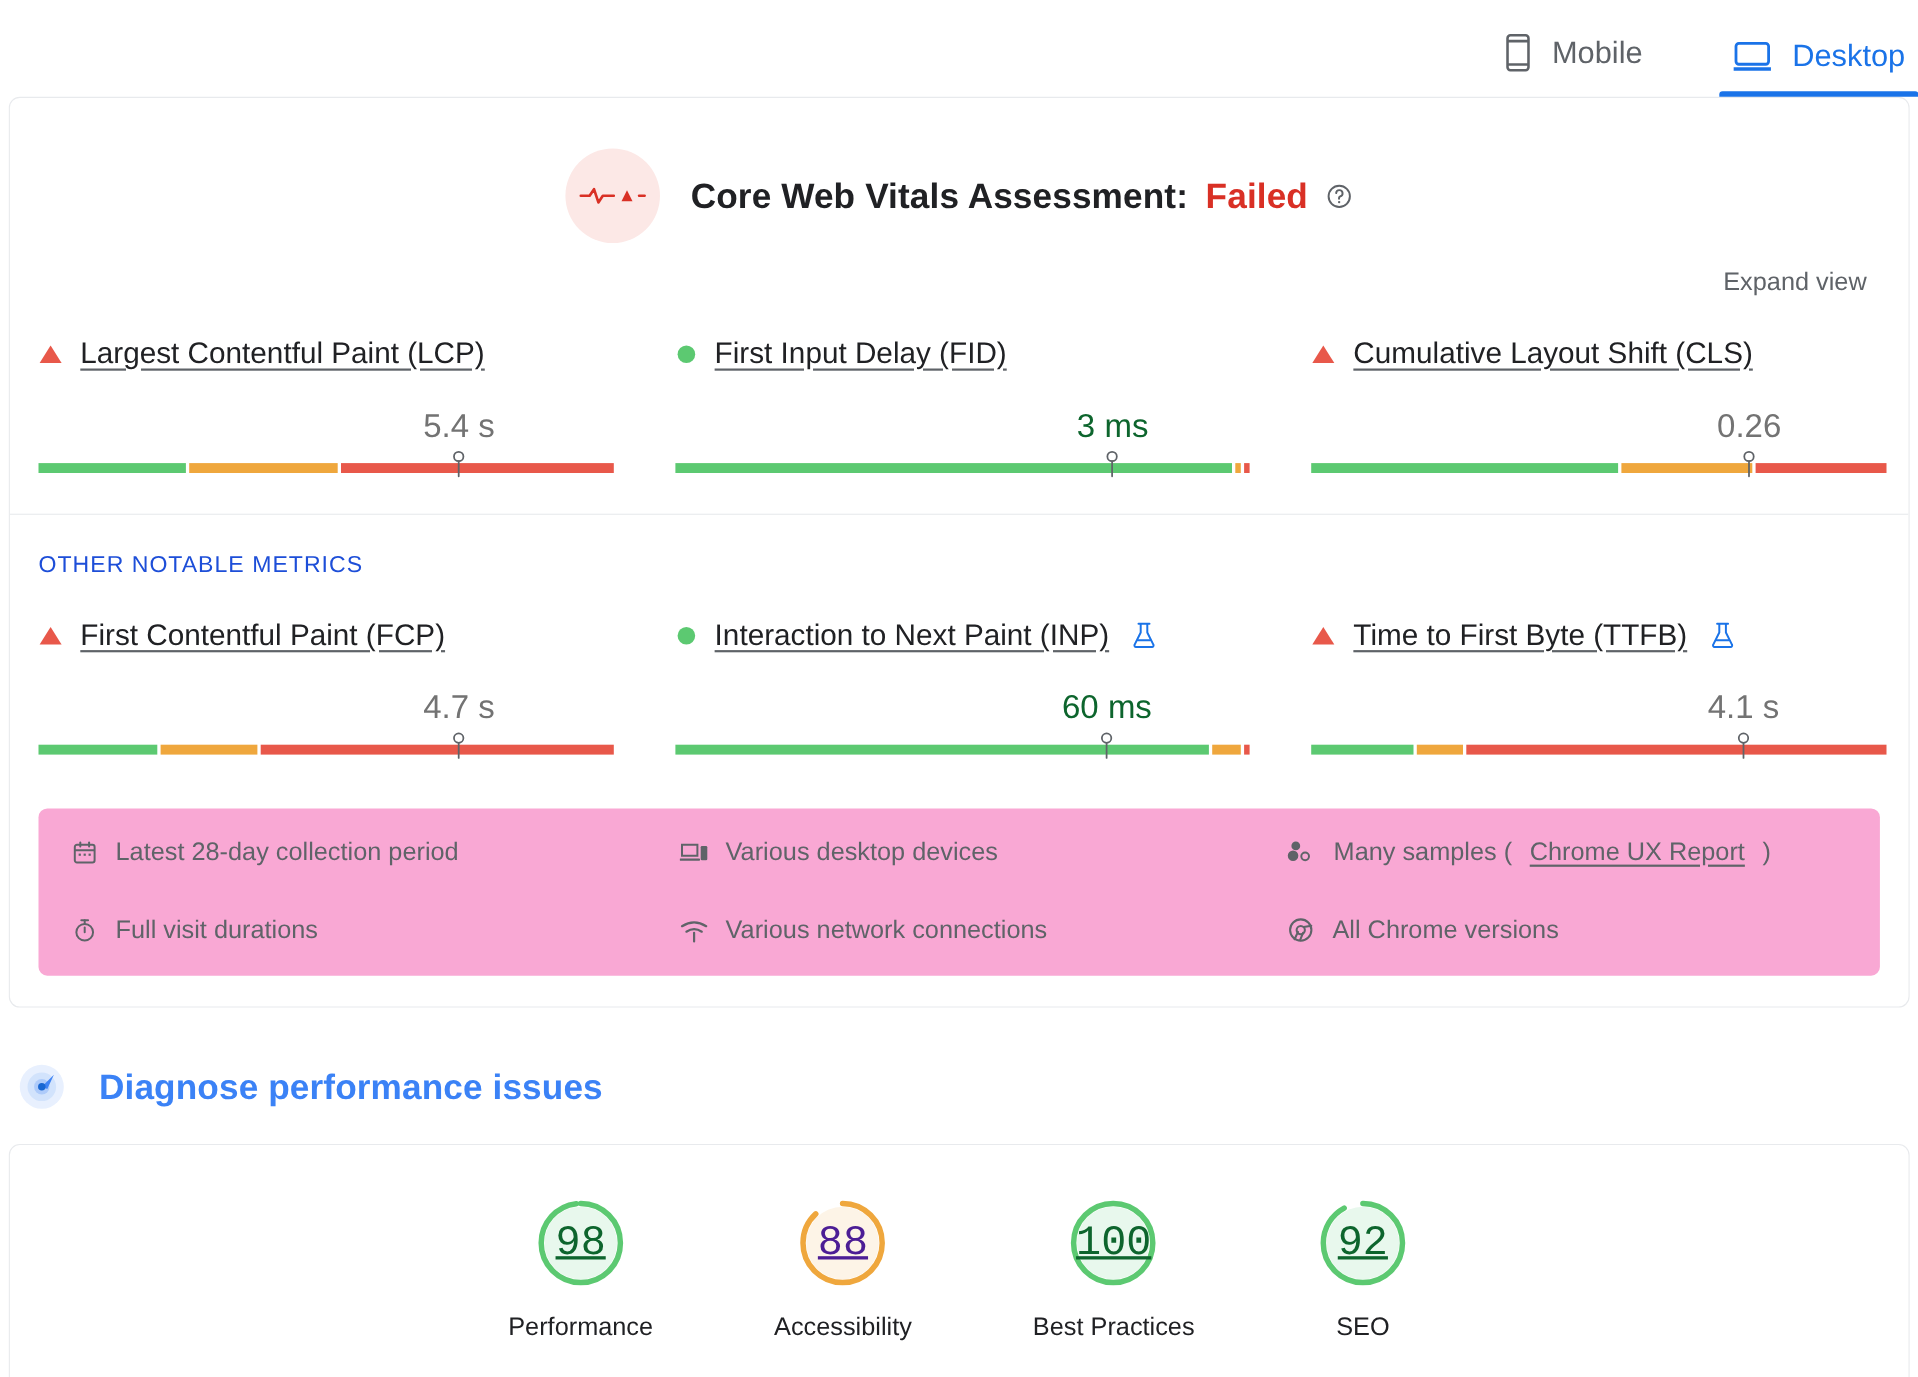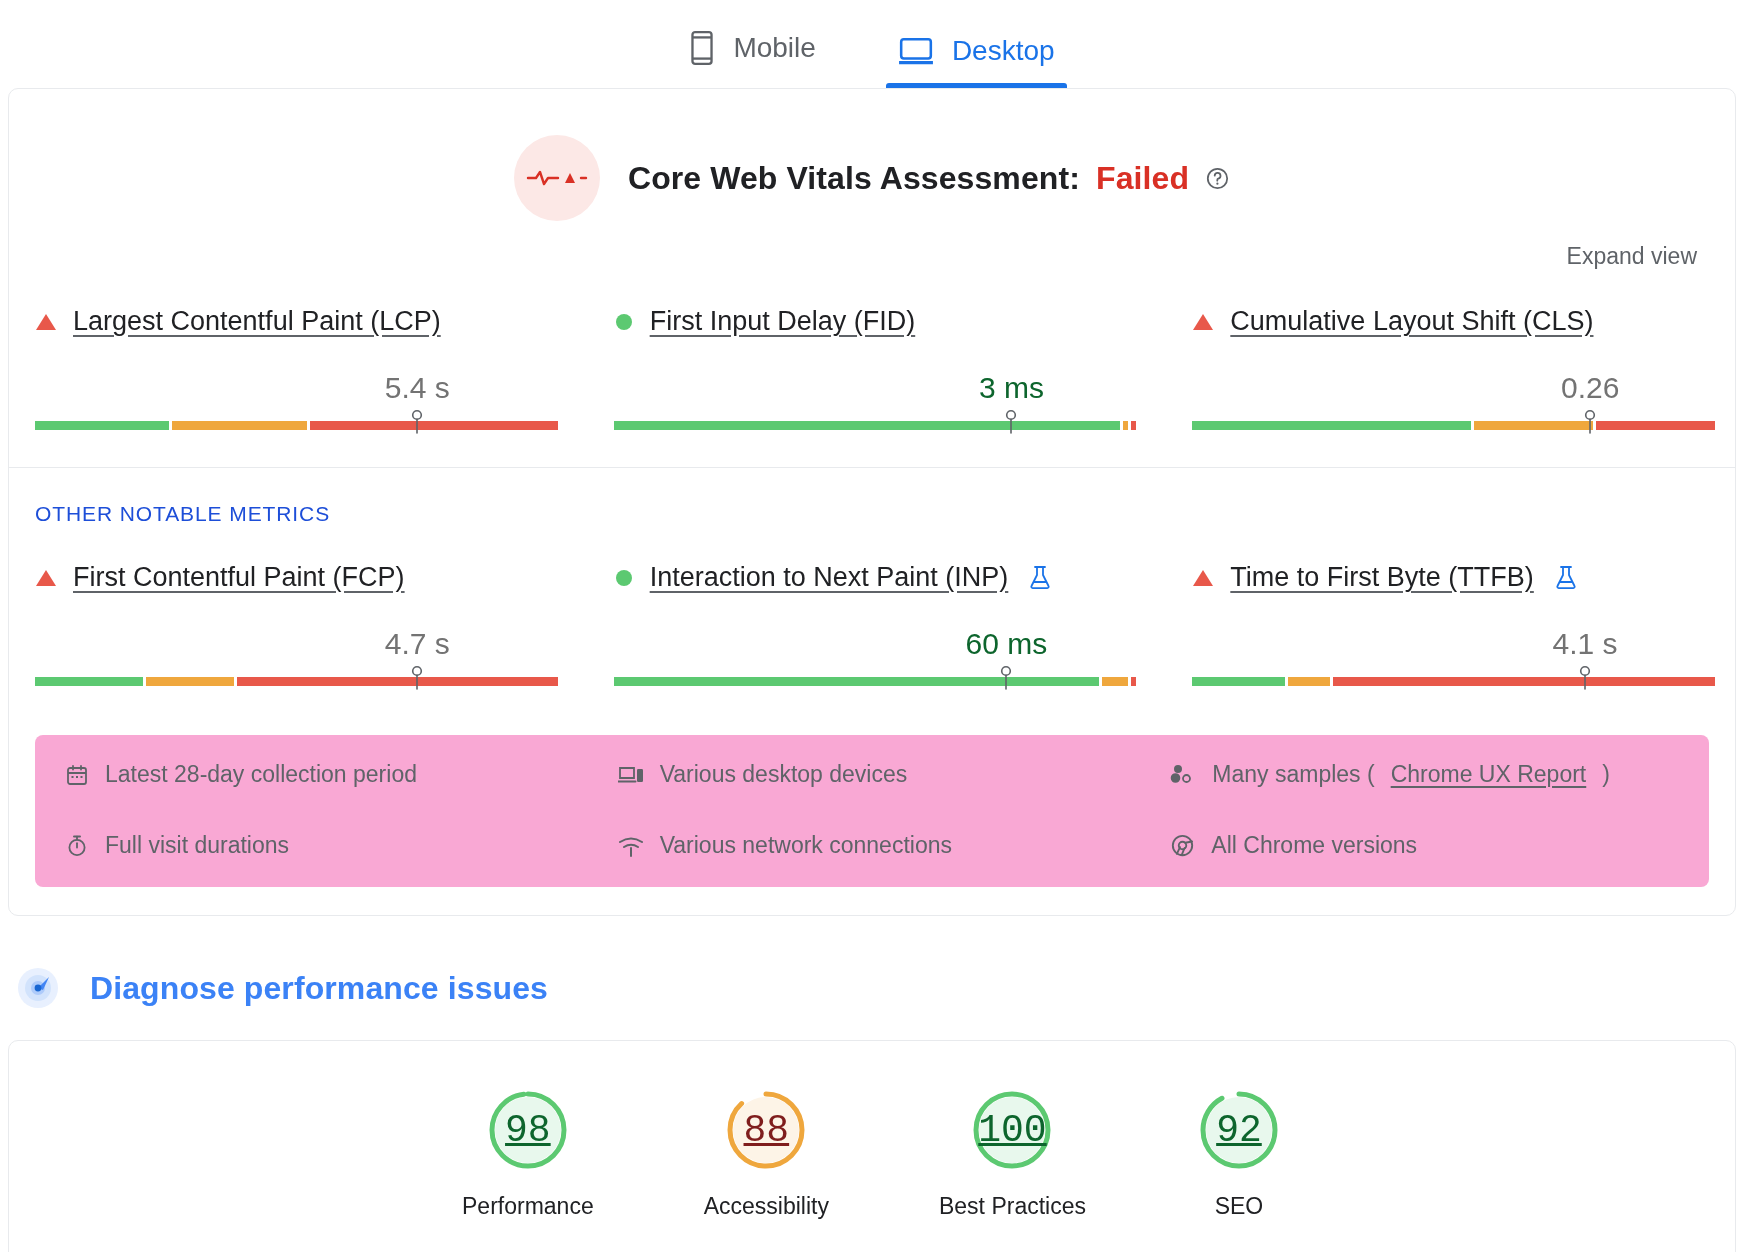--- a/index.html
+++ b/index.html
@@ -7,21 +7,21 @@
     margin: 0; padding: 0;
     width: 1744px;
     background: #ffffff;
     font-family: "Liberation Sans", sans-serif;
     -webkit-font-smoothing: antialiased;
   }
   .page { width: 1744px; position: relative; }
 
   
   .tabbar {
-    display: flex; justify-content: center; align-items: flex-end;
+    display: flex; justify-content: flex-end; align-items: flex-end;
     gap: 58px; height: 88px; padding-top: 6px;
   }
   .tab {
     display: flex; align-items: center; gap: 18px;
     padding: 0 12px 22px 12px;
     font-size: 28px; color: #5f6368; cursor: pointer;
     position: relative;
   }
   .tab .tlabel { line-height: 1; }
   .tab.active { color: #1a73e8; }
@@ -445,21 +445,21 @@
             <span class="gauge-num" style="color:#0d652d;">98</span>
           </div>
           <span class="gauge-label">Performance</span>
         </div>
         <div class="gauge">
           <div class="gauge-circle">
             <svg width="86" height="86" viewBox="0 0 86 86">
               <circle cx="43" cy="43" r="33" fill="#fdf4e7"></circle>
               <circle cx="43" cy="43" r="36" fill="none" stroke="#efa73d" stroke-width="5" stroke-linecap="round" stroke-dasharray="199.05 226.19"></circle>
             </svg>
-            <span class="gauge-num" style="color:#7f1d1d;">88</span>
+            <span class="gauge-num" style="color:#4c1d95;">88</span>
           </div>
           <span class="gauge-label">Accessibility</span>
         </div>
         <div class="gauge">
           <div class="gauge-circle">
             <svg width="86" height="86" viewBox="0 0 86 86">
               <circle cx="43" cy="43" r="33" fill="#e8f8ed"></circle>
               <circle cx="43" cy="43" r="36" fill="none" stroke="#5cc971" stroke-width="5" stroke-linecap="round" stroke-dasharray="226.19 226.19"></circle>
             </svg>
             <span class="gauge-num" style="color:#0d652d;">100</span>

